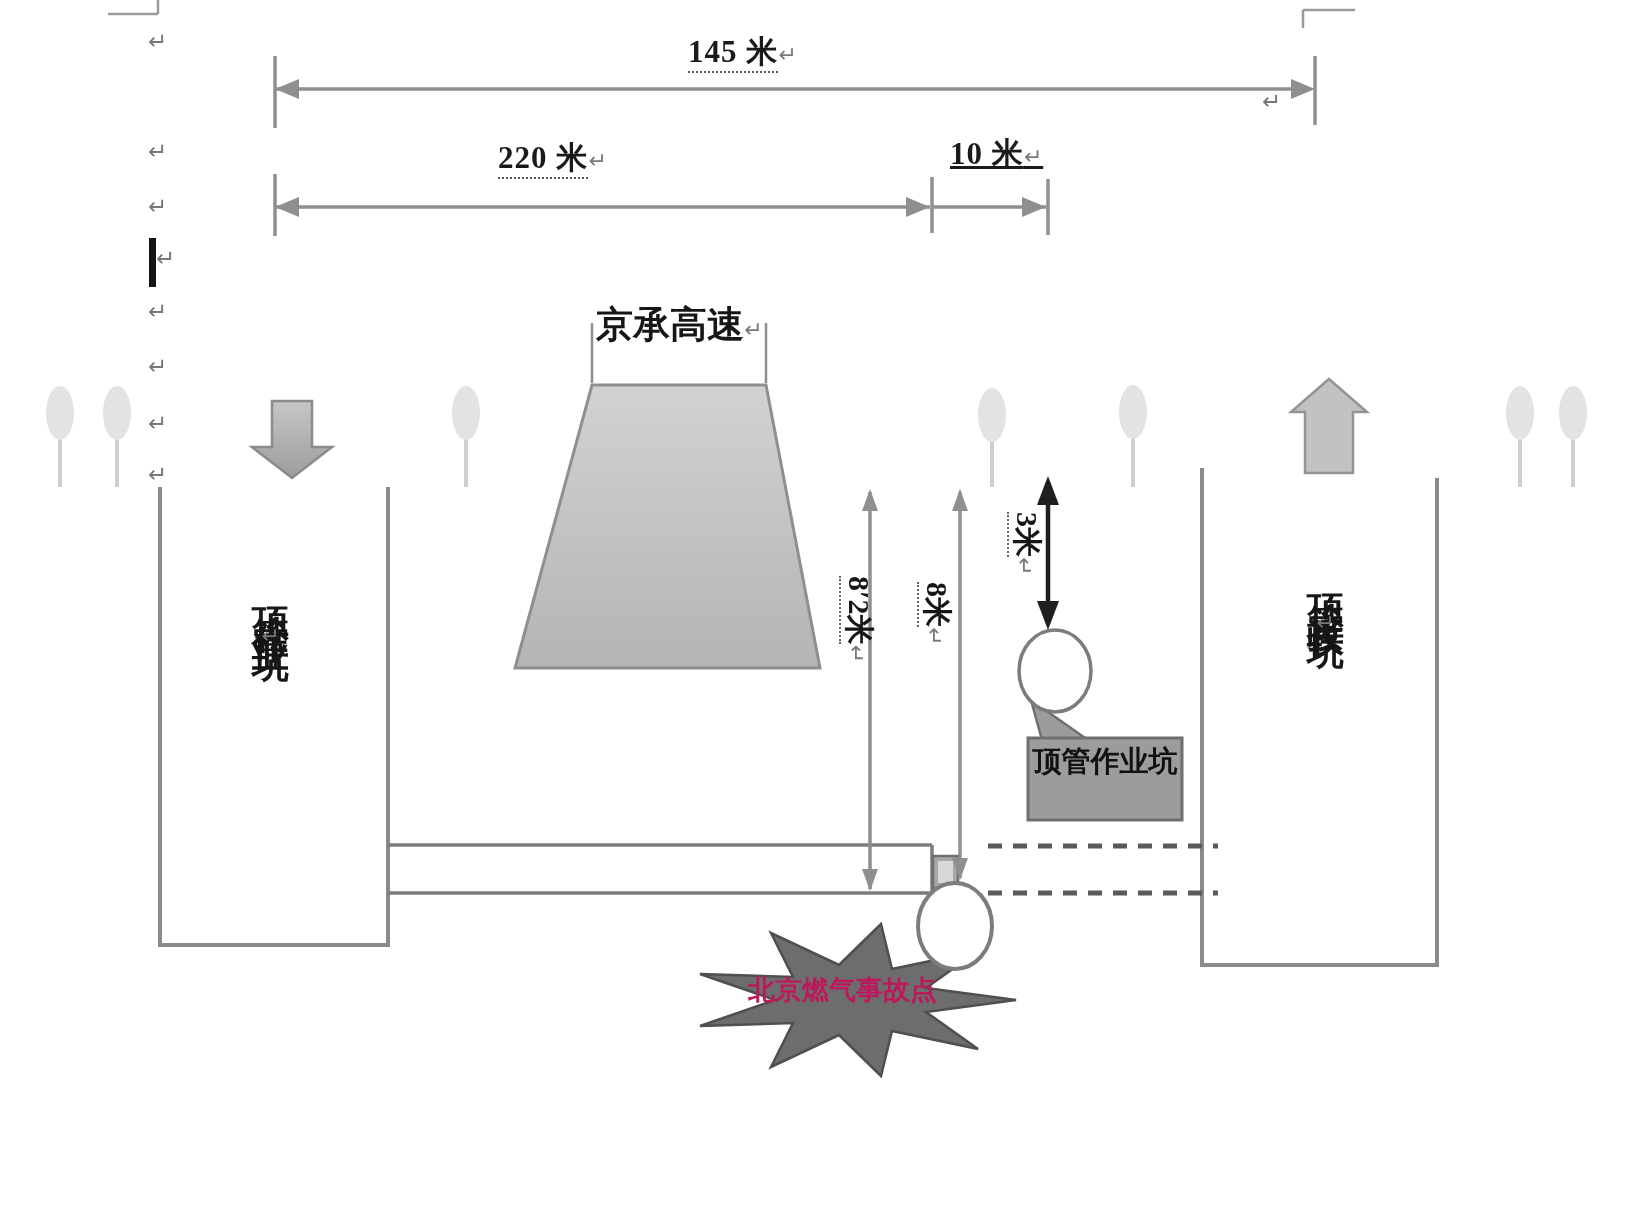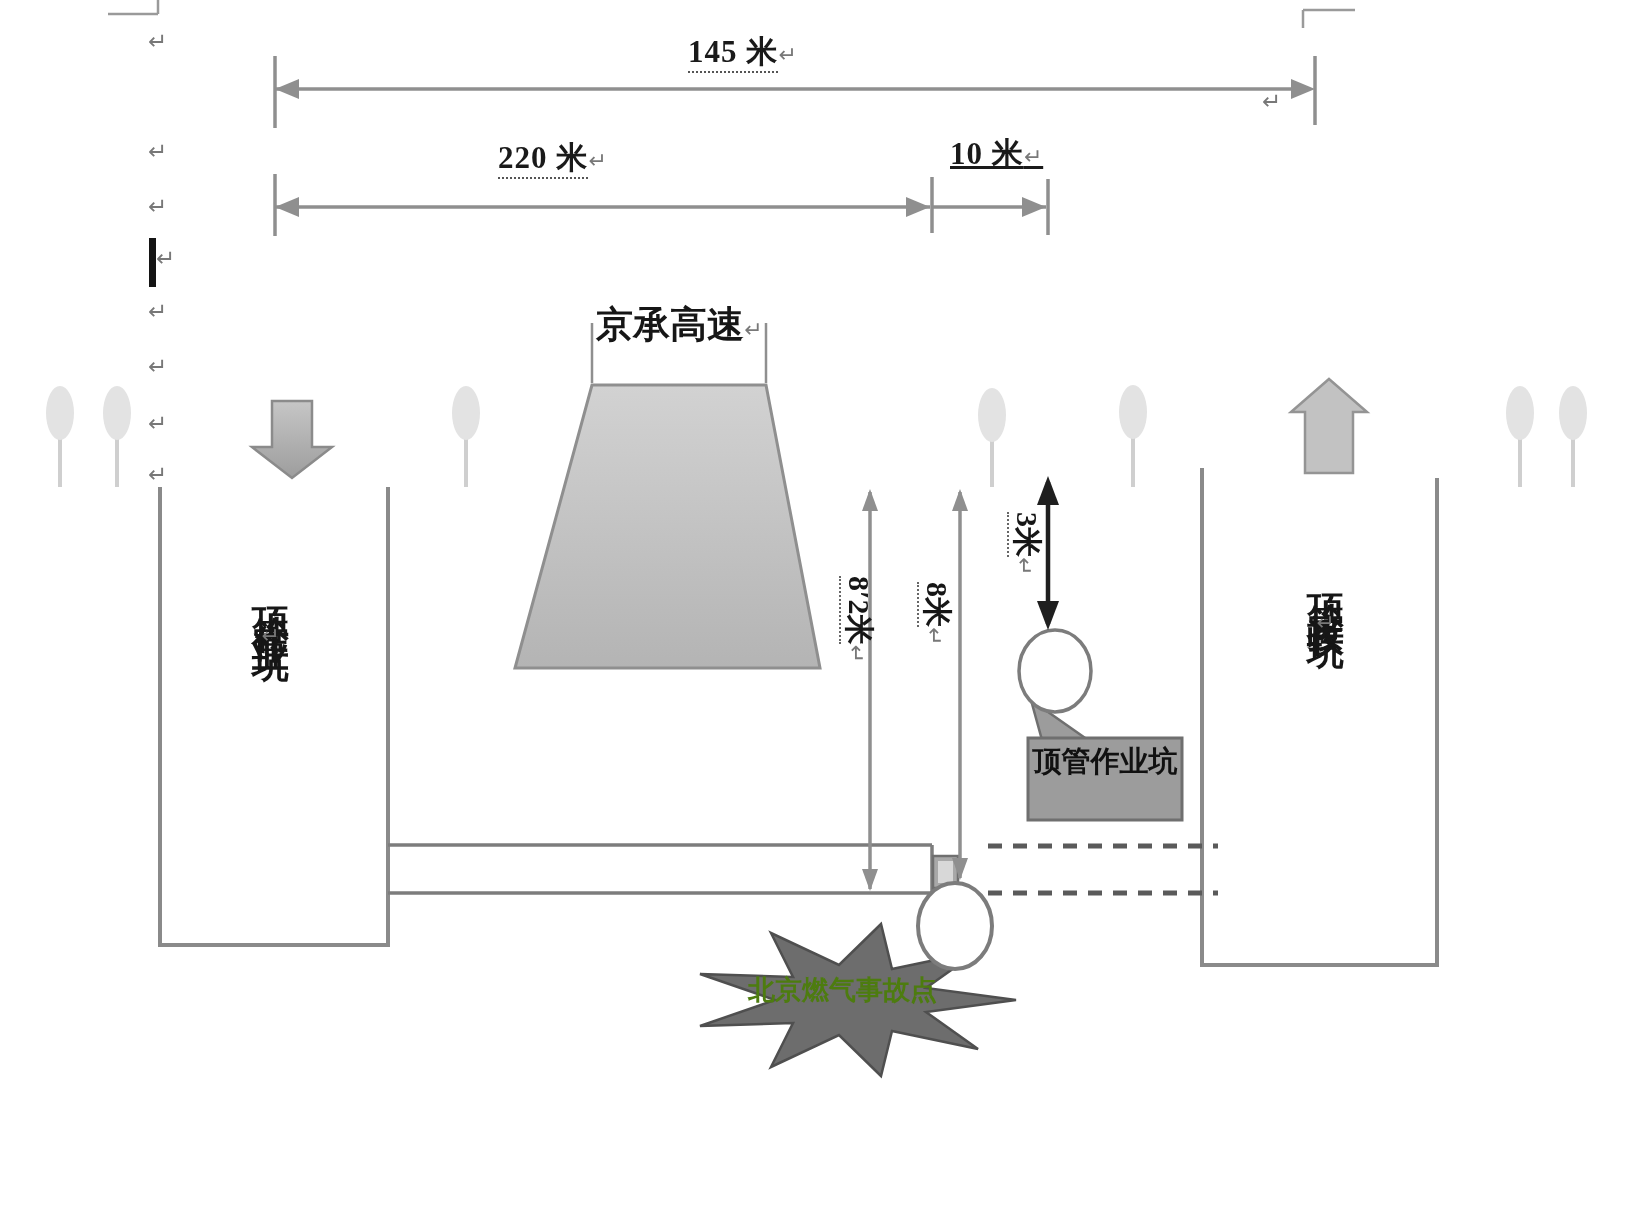--- a/index.html
+++ b/index.html
@@ -21,21 +21,21 @@
   .vtext{
     writing-mode:vertical-rl;text-orientation:upright;
     font-size:37px;font-weight:600;letter-spacing:9px;color:#161616;
   }
   .rot{
     transform-origin:0 0;transform:rotate(90deg);
     font-size:30px;font-weight:600;color:#161616;
   }
   .rot .dotted{border-bottom:2px dotted #666;}
   .box-label{font-size:29px;font-weight:700;color:#111;text-align:center;}
-  .burst-label{font-size:27px;font-weight:700;color:#4d7c0f;}
+  .burst-label{font-size:27px;font-weight:700;color:#be185d;}
   .road-label{font-size:37px;font-weight:600;color:#161616;}
 </style>
 </head>
 <body>
 
 <div class="stage">
 
   <svg width="1628" height="1222" viewBox="0 0 1628 1222">
     <defs>
       <linearGradient id="gradRoad" x1="0" y1="0" x2="0" y2="1">

